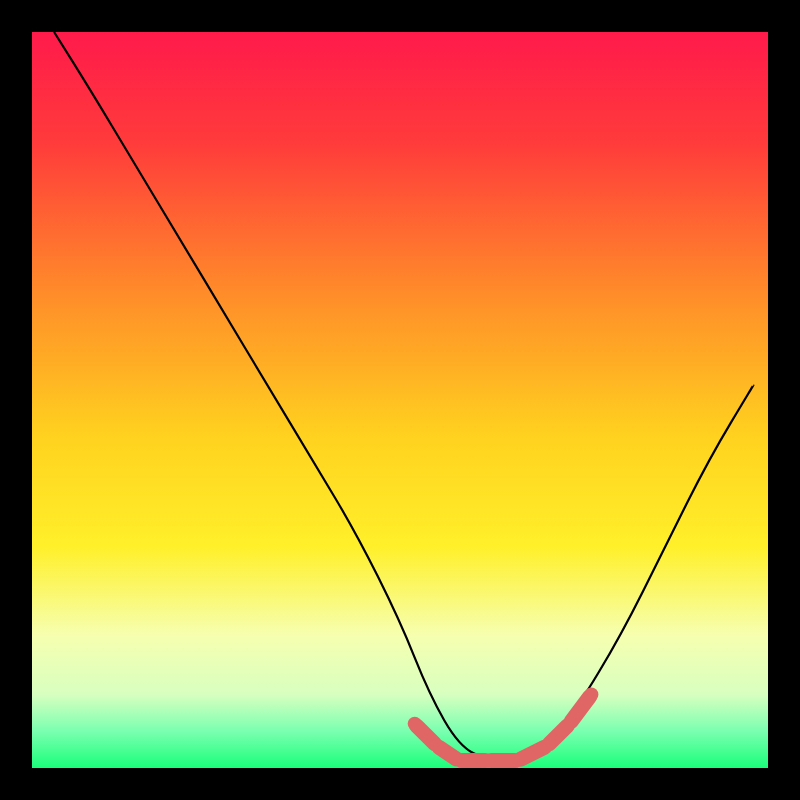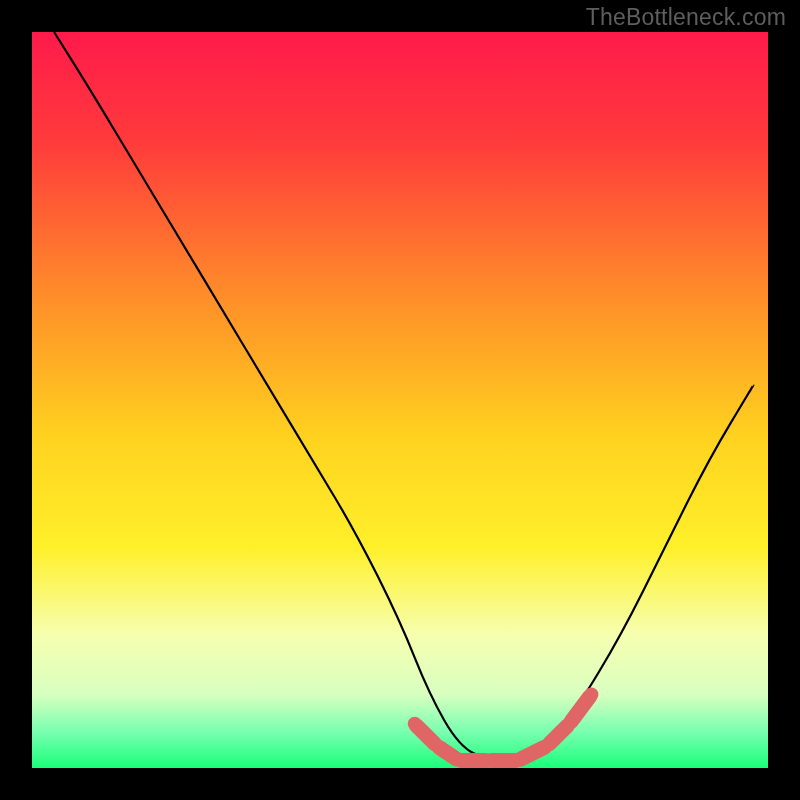--- a/index.html
+++ b/index.html
@@ -56,14 +56,13 @@
         <line x1="439.3" y1="747.6" x2="456.4" y2="759.0" stroke="#e06666" stroke-width="15" stroke-linecap="round"></line>
         <line x1="461.9" y1="760.6" x2="485.3" y2="760.6" stroke="#e06666" stroke-width="15" stroke-linecap="round"></line>
         <line x1="491.3" y1="760.6" x2="514.8" y2="760.6" stroke="#e06666" stroke-width="15" stroke-linecap="round"></line>
         <line x1="520.4" y1="759.3" x2="544.5" y2="747.3" stroke="#e06666" stroke-width="15" stroke-linecap="round"></line>
         <line x1="549.3" y1="743.8" x2="567.2" y2="726.0" stroke="#e06666" stroke-width="15" stroke-linecap="round"></line>
         <line x1="571.1" y1="721.4" x2="589.6" y2="696.8" stroke="#e06666" stroke-width="15" stroke-linecap="round"></line>
         <circle cx="414.7" cy="723.8" r="7" fill="#e06666"></circle>
         <circle cx="591.4" cy="694.4" r="7" fill="#e06666"></circle>
       </g>
   </svg>
-  <div class="watermark">TheBottleneck.com</div>
 </div>
 
 </body></html>

